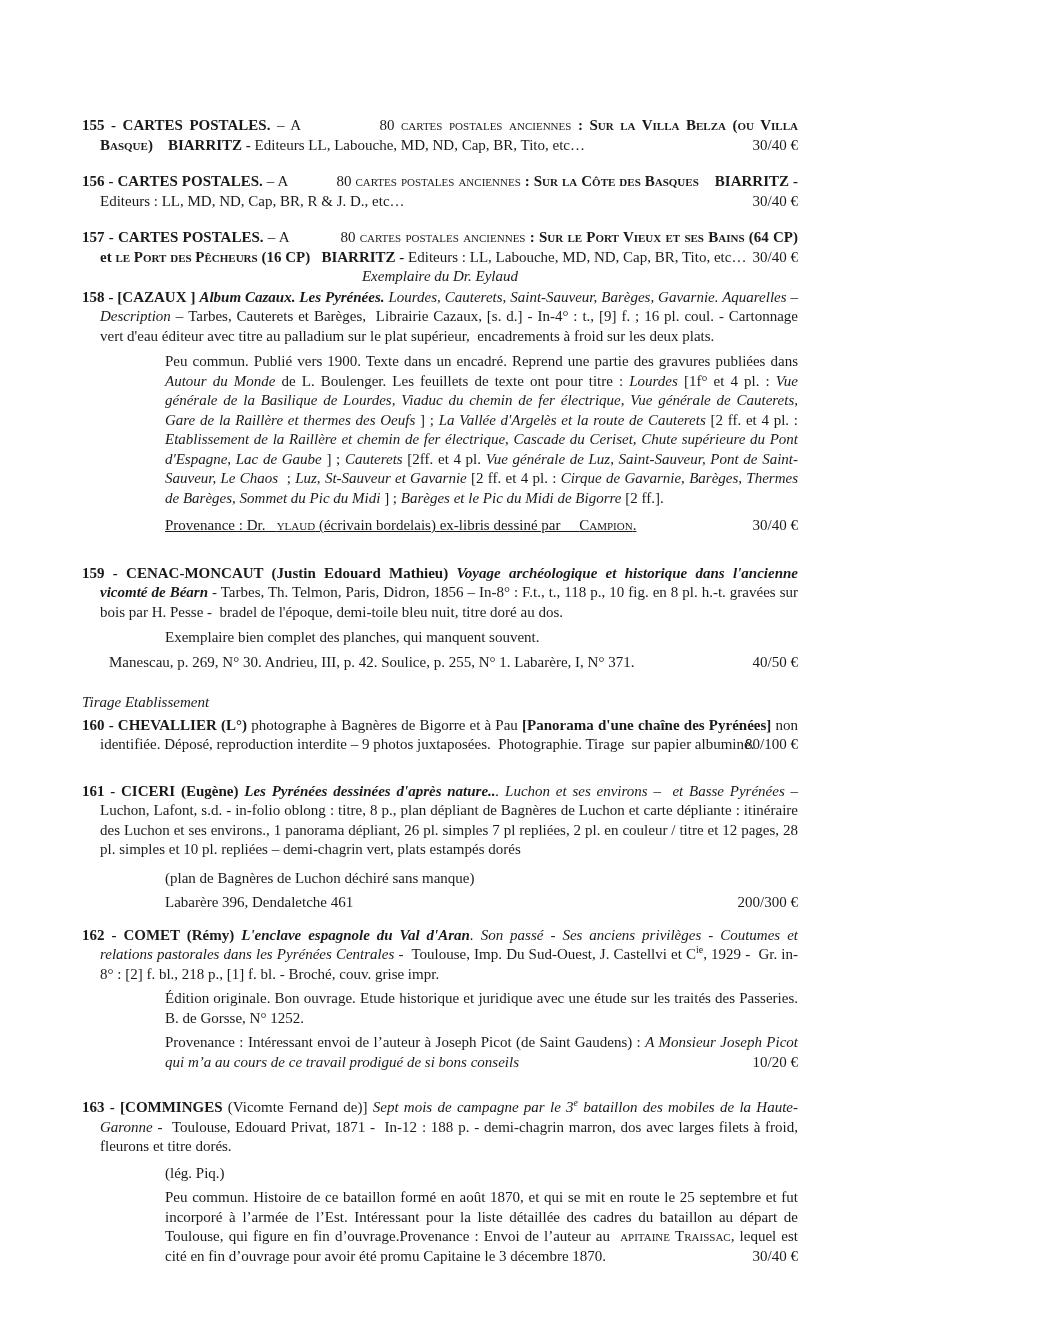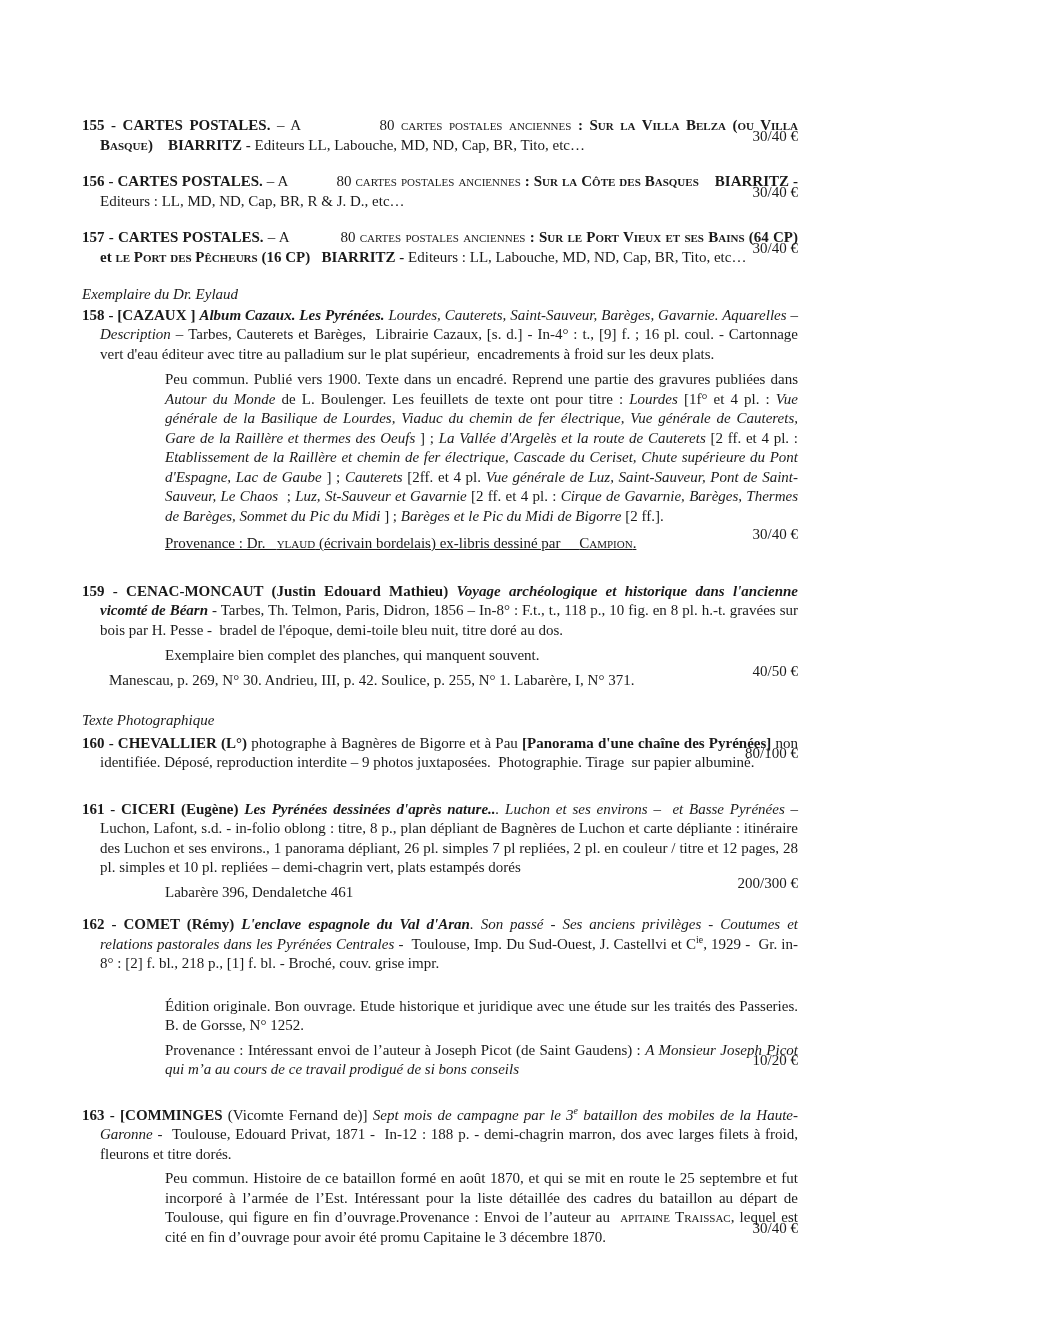--- a/index.html
+++ b/index.html
@@ -18,40 +18,42 @@
   p.note{margin-left:83px;}
   p.section-heading{text-align:left;}
   .run.r{font-style:normal;font-weight:normal;}
   .run.b{font-weight:bold;}
   .run.i{font-style:italic;}
   .run.bi{font-weight:bold;font-style:italic;}
   .run.sc{font-variant:small-caps;}
   .run.bsc{font-weight:bold;font-variant:small-caps;}
   .run.sup{vertical-align:super;font-size:66%;line-height:0;}
   .run.isup{vertical-align:super;font-size:66%;line-height:0;font-style:italic;}
-  .price{position:absolute;right:0;bottom:9px;font-weight:normal;font-style:normal;text-indent:0;}
+  .price{position:absolute;right:0;bottom:0;font-weight:normal;font-style:normal;text-indent:0;}
 </style>
 </head>
 <body>
 
 <div class="page">
   <div id="doc">
       <p class="blk entry" style="margin-top: 0px;"><span class="run b">155 - CARTES POSTALES.</span><span class="run r"> – A&nbsp;&nbsp;&nbsp;&nbsp;&nbsp;&nbsp;&nbsp;&nbsp;&nbsp;&nbsp;&nbsp;&nbsp;80 </span><span class="run sc">cartes postales anciennes</span><span class="run bsc"> : Sur la Villa Belza (ou Villa Basque)</span><span class="run b">&nbsp;&nbsp;&nbsp;&nbsp;BIARRITZ - </span><span class="run r">Editeurs LL, Labouche, MD, ND, Cap, BR, Tito, etc…</span><span class="price">30/40 €</span></p>
       <p class="blk entry" style="margin-top: 17px;"><span class="run b">156 - CARTES POSTALES.</span><span class="run r"> – A&nbsp;&nbsp;&nbsp;&nbsp;&nbsp;&nbsp;&nbsp;&nbsp;&nbsp;&nbsp;&nbsp;&nbsp;80 </span><span class="run sc">cartes postales anciennes</span><span class="run bsc"> : Sur la Côte des Basques</span><span class="run b">&nbsp;&nbsp;&nbsp;&nbsp;BIARRITZ - </span><span class="run r">Editeurs : LL, MD, ND, Cap, BR, R &amp; J. D., etc…</span><span class="price">30/40 €</span></p>
       <p class="blk entry" style="margin-top: 17px;"><span class="run b">157 - CARTES POSTALES.</span><span class="run r"> – A&nbsp;&nbsp;&nbsp;&nbsp;&nbsp;&nbsp;&nbsp;&nbsp;&nbsp;&nbsp;&nbsp;&nbsp;80 </span><span class="run sc">cartes postales anciennes</span><span class="run bsc"> : Sur le Port Vieux et ses Bains (64 CP)</span><span class="run b"> et </span><span class="run bsc">le Port des Pêcheurs</span><span class="run b"> (16 CP)&nbsp;&nbsp;&nbsp;BIARRITZ - </span><span class="run r">Editeurs : LL, Labouche, MD, ND, Cap, BR, Tito, etc…</span><span class="price">30/40 €</span></p>
-      <p class="blk section-heading" style="margin-top: 18px;"><span class="run i">Exemplaire du Dr. Eylaud</span></p>
+      <p class="blk section-heading" style=" text-align: center;"><span class="run i">Exemplaire du Dr. Eylaud</span></p>
       <p class="blk entry" style="margin-top: 1px;"><span class="run b">158 - [CAZAUX ] </span><span class="run bi">Album Cazaux. Les Pyrénées. </span><span class="run i">Lourdes, Cauterets, Saint-Sauveur, Barèges, Gavarnie. Aquarelles – Description – </span><span class="run r">Tarbes, Cauterets et Barèges,&nbsp; Librairie Cazaux, [s. d.] - In-4° : t., [9] f. ; 16 pl. coul. - Cartonnage vert d'eau éditeur avec titre au palladium sur le plat supérieur,&nbsp; encadrements à froid sur les deux plats.</span></p>
       <p class="blk note" style="margin-top: 6px;"><span class="run r">Peu commun. Publié vers 1900. Texte dans un encadré. Reprend une partie des gravures publiées dans </span><span class="run i">Autour du Monde</span><span class="run r"> de L. Boulenger. Les feuillets de texte ont pour titre : </span><span class="run i">Lourdes</span><span class="run r"> [1f° et 4 pl. : </span><span class="run i">Vue générale de la Basilique de Lourdes, Viaduc du chemin de fer électrique, Vue générale de Cauterets, Gare de la Raillère et thermes des Oeufs</span><span class="run r"> ] ; </span><span class="run i">La Vallée d'Argelès et la route de Cauterets</span><span class="run r"> [2 ff. et 4 pl. : </span><span class="run i">Etablissement de la Raillère et chemin de fer électrique, Cascade du Ceriset, Chute supérieure du Pont d'Espagne, Lac de Gaube</span><span class="run r"> ] ; </span><span class="run i">Cauterets</span><span class="run r"> [2ff. et 4 pl. </span><span class="run i">Vue générale de Luz, Saint-Sauveur, Pont de Saint-Sauveur, Le Chaos</span><span class="run r">&nbsp; ; </span><span class="run i">Luz, St-Sauveur et Gavarnie</span><span class="run r"> [2 ff. et 4 pl. : </span><span class="run i">Cirque de Gavarnie, Barèges, Thermes de Barèges, Sommet du Pic du Midi</span><span class="run r"> ] ; </span><span class="run i">Barèges et le Pic du Midi de Bigorre</span><span class="run r"> [2 ff.].</span></p>
       <p class="blk note" style="margin-top: 8px; text-decoration: underline;"><span class="run r">Provenance : Dr.&nbsp;&nbsp; </span><span class="run sc">ylaud</span><span class="run r"> (écrivain bordelais) ex-libris dessiné par&nbsp;&nbsp;&nbsp;&nbsp; </span><span class="run sc">Campion</span><span class="run r">.</span><span class="price">30/40 €</span></p>
       <p class="blk entry" style="margin-top: 28px;"><span class="run b">159 - CENAC-MONCAUT (Justin Edouard Mathieu) </span><span class="run bi">Voyage archéologique et historique dans l'ancienne vicomté de Béarn</span><span class="run r"> - Tarbes, Th. Telmon, Paris, Didron, 1856 – In-8° : F.t., t., 118 p., 10 fig. en 8 pl. h.-t. gravées sur bois par H. Pesse -&nbsp; bradel de l'époque, demi-toile bleu nuit, titre doré au dos.</span></p>
       <p class="blk note" style="margin-top: 6px;"><span class="run r">Exemplaire bien complet des planches, qui manquent souvent.</span></p>
       <p class="blk note" style="margin-top: 5px; margin-left: 27px;"><span class="run r">Manescau, p. 269, N° 30. Andrieu, III, p. 42. Soulice, p. 255, N° 1. Labarère, I, N° 371.</span><span class="price">40/50 €</span></p>
-      <p class="blk section-heading" style="margin-top: 21px;"><span class="run i">Texte Photographique</span></p>
+      <p class="blk section-heading" style="margin-top: 21px;"><span class="run i">Tirage Etablissement</span></p>
       <p class="blk entry" style="margin-top: 3px;"><span class="run b">160 - CHEVALLIER (L°) </span><span class="run r">photographe à Bagnères de Bigorre et à Pau </span><span class="run b">[Panorama d'une chaîne des Pyrénées]</span><span class="run r"> non identifiée. Déposé, reproduction interdite – 9 photos juxtaposées.&nbsp; Photographie. Tirage&nbsp; sur papier albuminé.</span><span class="price">80/100 €</span></p>
       <p class="blk entry" style="margin-top: 27px;"><span class="run b">161 - CICERI (Eugène) </span><span class="run bi">Les Pyrénées dessinées d'après nature..</span><span class="run i">. Luchon et ses environs –&nbsp; et Basse Pyrénées</span><span class="run r"> – Luchon, Lafont, s.d. - in-folio oblong : titre, 8 p., plan dépliant de Bagnères de Luchon et carte dépliante : itinéraire des Luchon et ses environs., 1 panorama dépliant, 26 pl. simples 7 pl repliées, 2 pl. en couleur / titre et 12 pages, 28 pl. simples et 10 pl. repliées – demi-chagrin vert, plats estampés dorés</span></p>
+      <p class="blk note" style="margin-top: 9px;"><span class="run r">(plan de Bagnères de Luchon déchiré sans manque)</span></p>
       <p class="blk note" style="margin-top: 5px;"><span class="run r">Labarère 396, Dendaletche 461</span><span class="price">200/300 €</span></p>
       <p class="blk entry" style="margin-top: 13px;"><span class="run b">162 - COMET (Rémy) </span><span class="run bi">L'enclave espagnole du Val d'Aran</span><span class="run i">. Son passé - Ses anciens privilèges - Coutumes et relations pastorales dans les Pyrénées Centrales</span><span class="run r"> -&nbsp; Toulouse, Imp. Du Sud-Ouest, J. Castellvi et C</span><span class="run sup">ie</span><span class="run r">, 1929 -&nbsp; Gr. in-8° : [2] f. bl., 218 p., [1] f. bl. - Broché, couv. grise impr.</span></p>
-      <p class="blk note" style="margin-top: 23px;"><span class="run r">Édition originale. Bon ouvrage. Etude historique et juridique avec une étude sur les traités des Passeries. B. de Gorsse, N° 1252.</span></p>
+      <p class="blk note" style="margin-top: 5px;"><span class="run r">Édition originale. Bon ouvrage. Etude historique et juridique avec une étude sur les traités des Passeries. B. de Gorsse, N° 1252.</span></p>
       <p class="blk note" style="margin-top: 5px;"><span class="run r">Provenance : Intéressant envoi de l’auteur à Joseph Picot (de Saint Gaudens) : </span><span class="run i">A Monsieur Joseph Picot qui m’a au cours de ce travail prodigué de si bons conseils</span><span class="price">10/20 €</span></p>
       <p class="blk entry" style="margin-top: 26px;"><span class="run b">163 - [COMMINGES </span><span class="run r">(Vicomte Fernand de)] </span><span class="run i">Sept mois de campagne par le 3</span><span class="run isup">e</span><span class="run i"> bataillon des mobiles de la Haute-Garonne</span><span class="run r"> -&nbsp; Toulouse, Edouard Privat, 1871 -&nbsp; In-12 : 188 p. - demi-chagrin marron, dos avec larges filets à froid, fleurons et titre dorés.</span></p>
+      <p class="blk note" style="margin-top: 7px;"><span class="run r">(lég. Piq.)</span></p>
       <p class="blk note" style="margin-top: 5px;"><span class="run r">Peu commun. Histoire de ce bataillon formé en août 1870, et qui se mit en route le 25 septembre et fut incorporé à l’armée de l’Est. Intéressant pour la liste détaillée des cadres du bataillon au départ de Toulouse, qui figure en fin d’ouvrage.Provenance : Envoi de l’auteur au&nbsp; </span><span class="run sc">apitaine</span><span class="run r"> </span><span class="run sc">Traissac</span><span class="run r">, lequel est cité en fin d’ouvrage pour avoir été promu Capitaine le 3 décembre 1870.</span><span class="price">30/40 €</span></p>
     </div>
 </div>
 
 </body></html>

